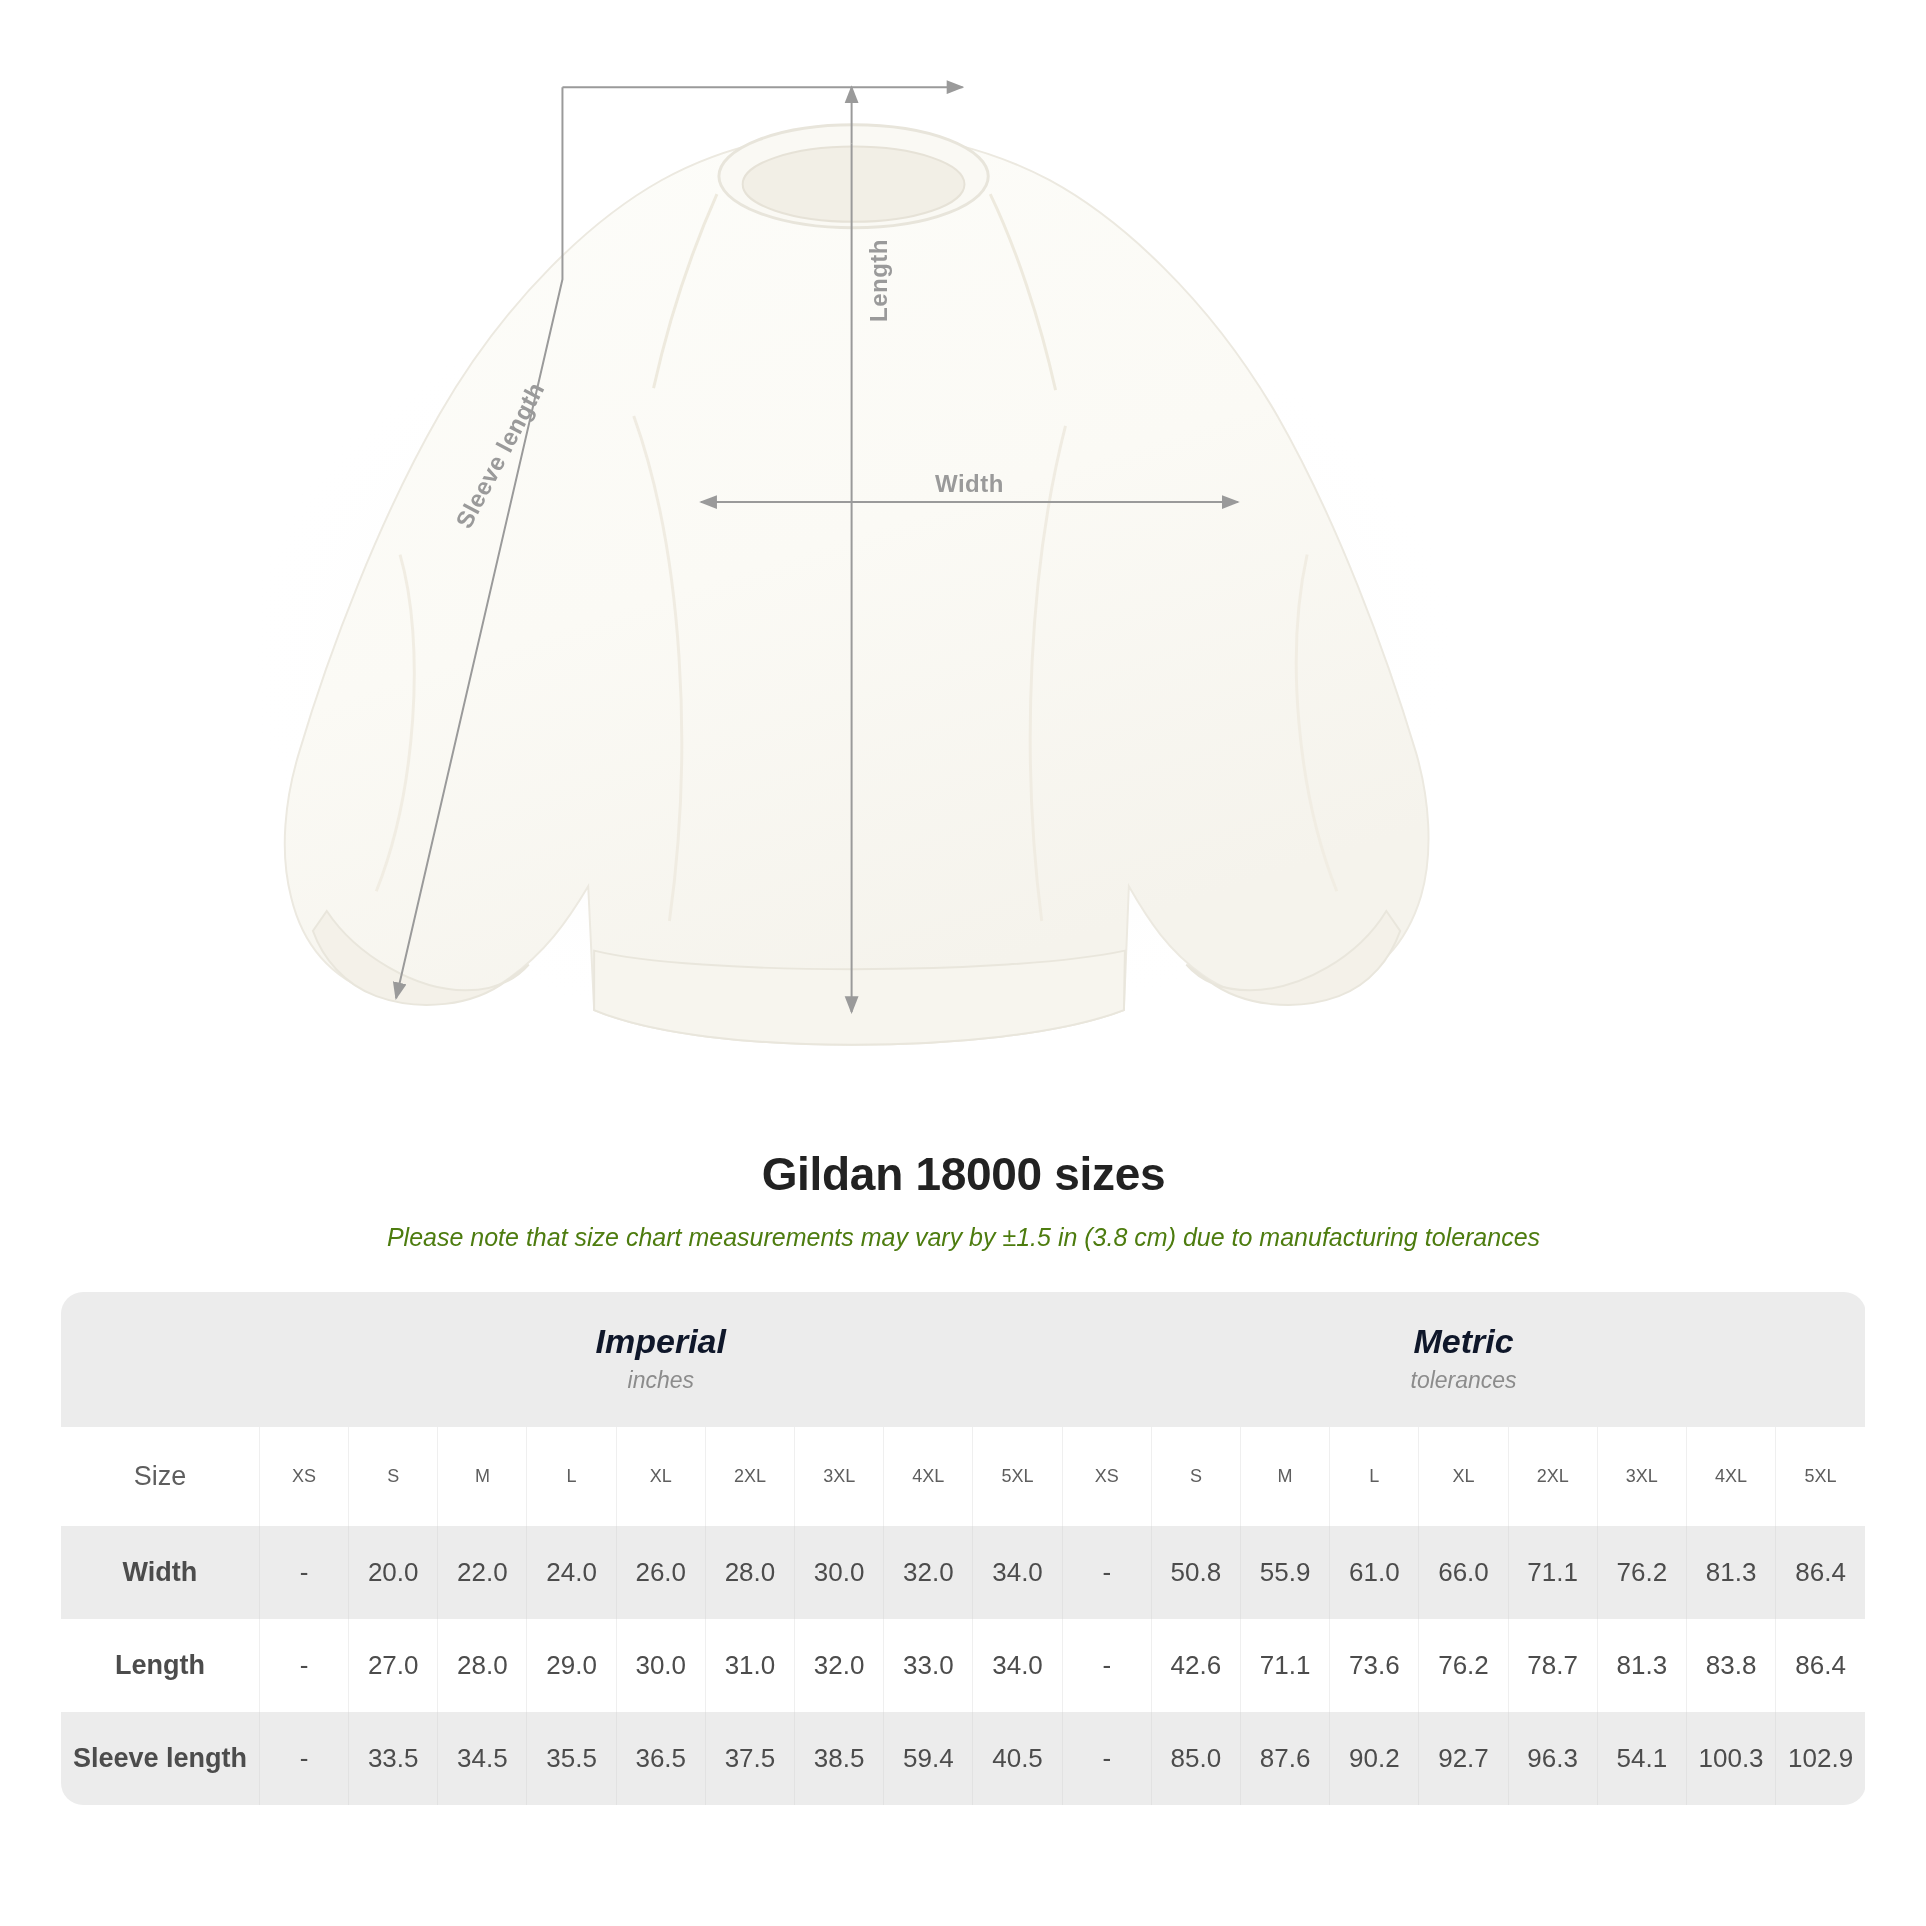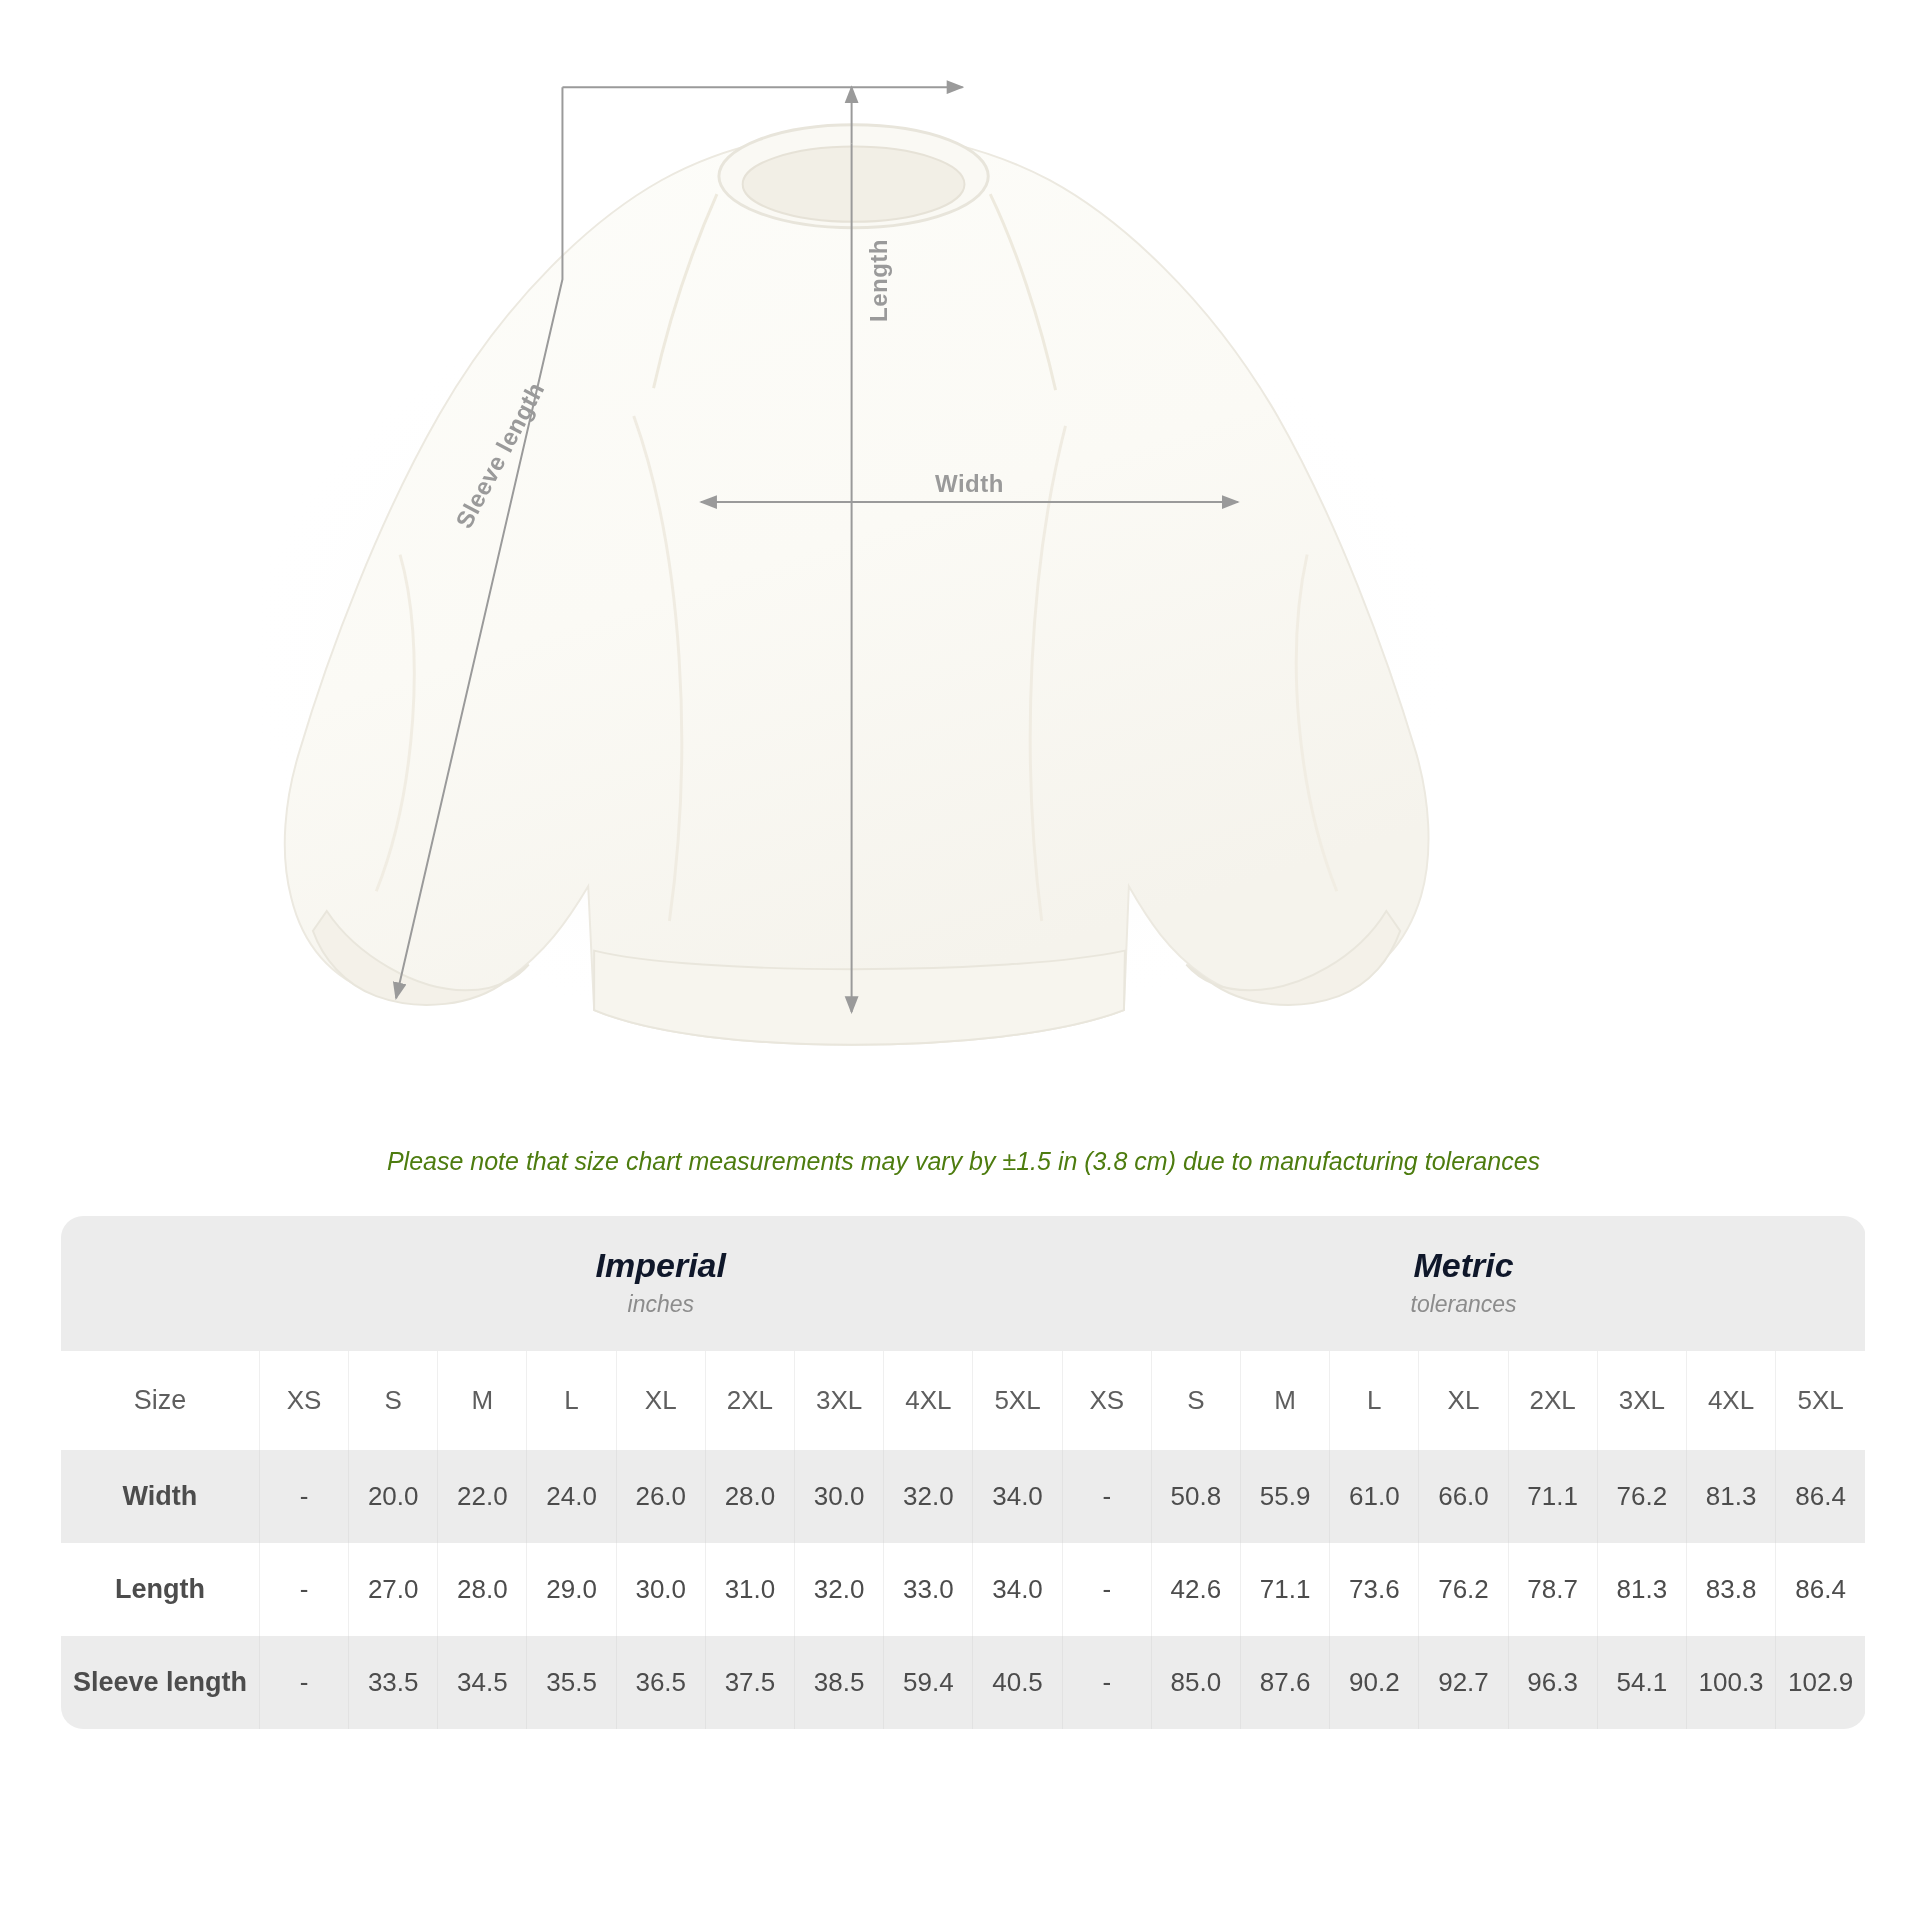--- a/index.html
+++ b/index.html
@@ -113,21 +113,21 @@
   .unit-sub {
     font-size: 23px;
     font-style: italic;
     color: #8c8c8c;
     line-height: 1.6;
   }
   
   .size-row td {
     background: #ffffff;
     height: 97px;
-    font-size: 26px;
+    font-size: 18px;
     color: #5e5e5e;
     font-weight: bold;
     border-right: 1px solid #efefef;
   }
   .size-row td.rowlabel {
     font-size: 27px;
     margin-top: 27px;
   }
   
   .data-row td {
@@ -233,20 +233,21 @@
         <path d="M568 88 L 568 282 L 400 1008" fill="none" stroke="#9a9a9a" stroke-width="2" marker-end="url(#arrow-end)"></path>
       </g>
     </svg>
 
     <div class="dim-label" id="label-length">Length</div>
     <div class="dim-label" id="label-width">Width</div>
     <div class="dim-label" id="label-sleeve">Sleeve length</div>
   </div>
 
   <div class="heading-block">
+    <div class="chart-title">Gildan 18000 sizes</div>
     <div class="chart-note">Please note that size chart measurements may vary by ±1.5 in (3.8 cm) due to manufacturing tolerances</div>
   </div>
 
   <div class="table-wrap">
     <table class="size-table">
       <colgroup>
         <col style="width:198px">
         <col span="18" style="width:89px">
       </colgroup>
       <tbody>

